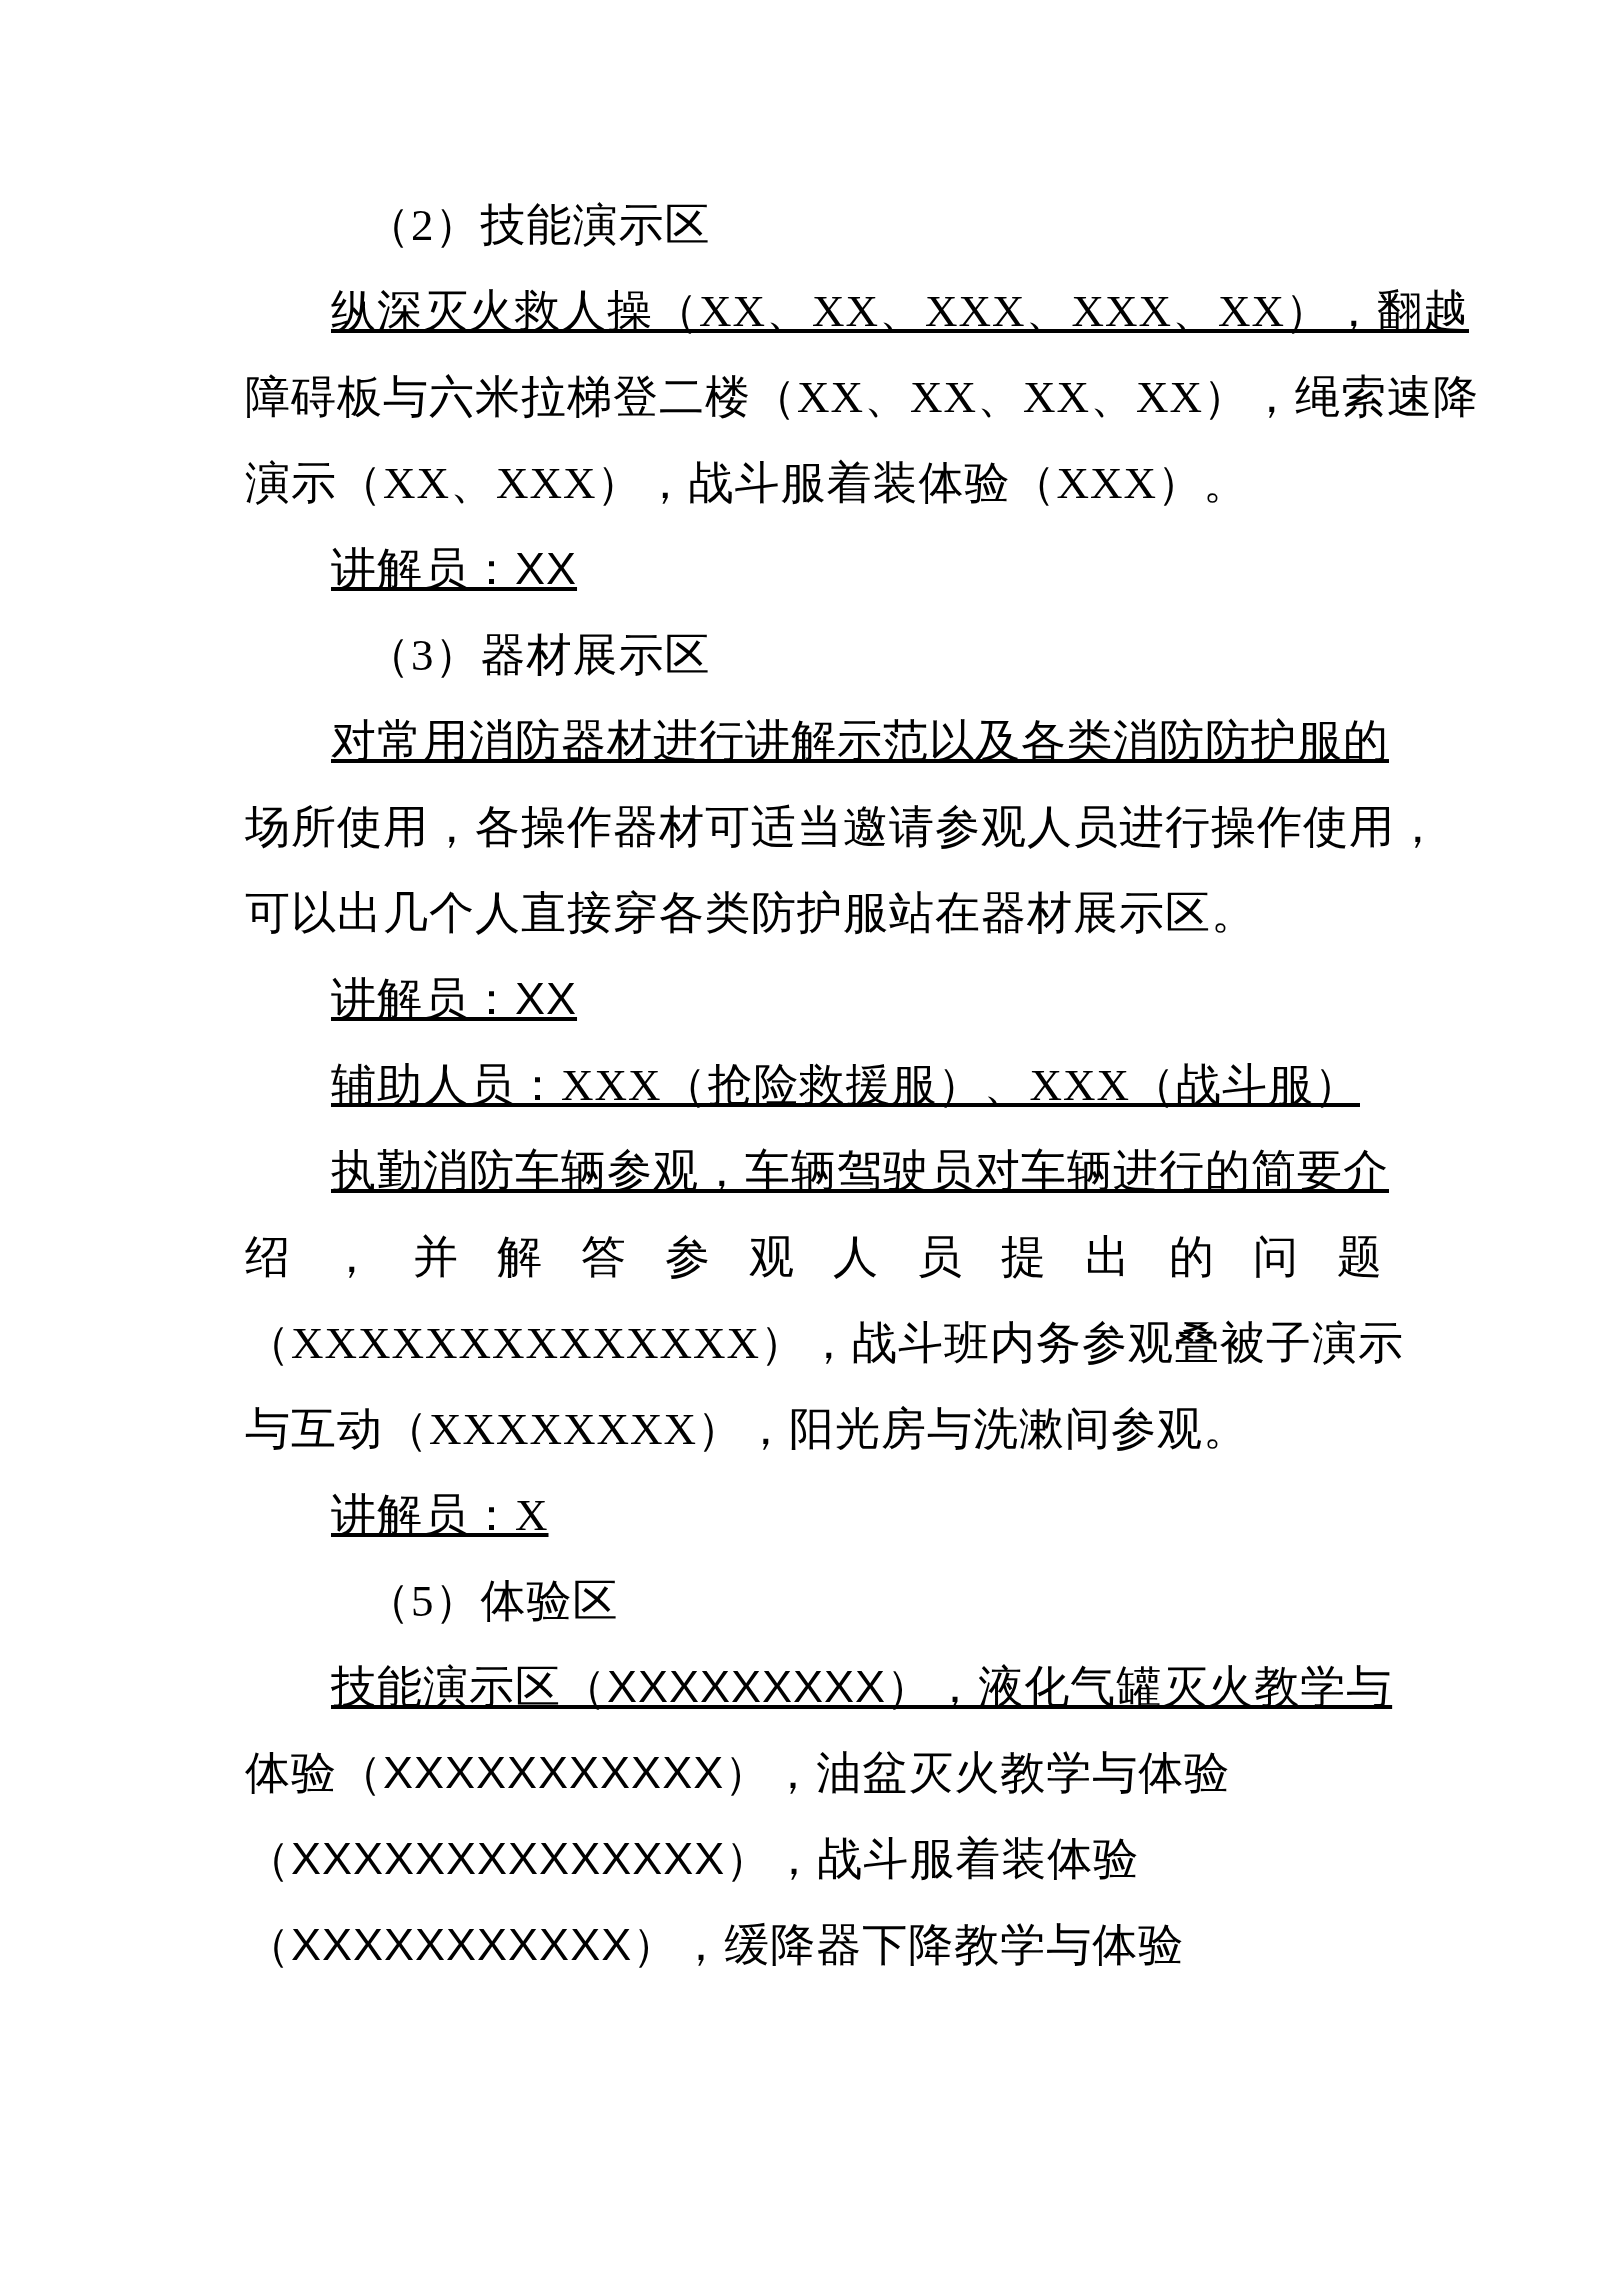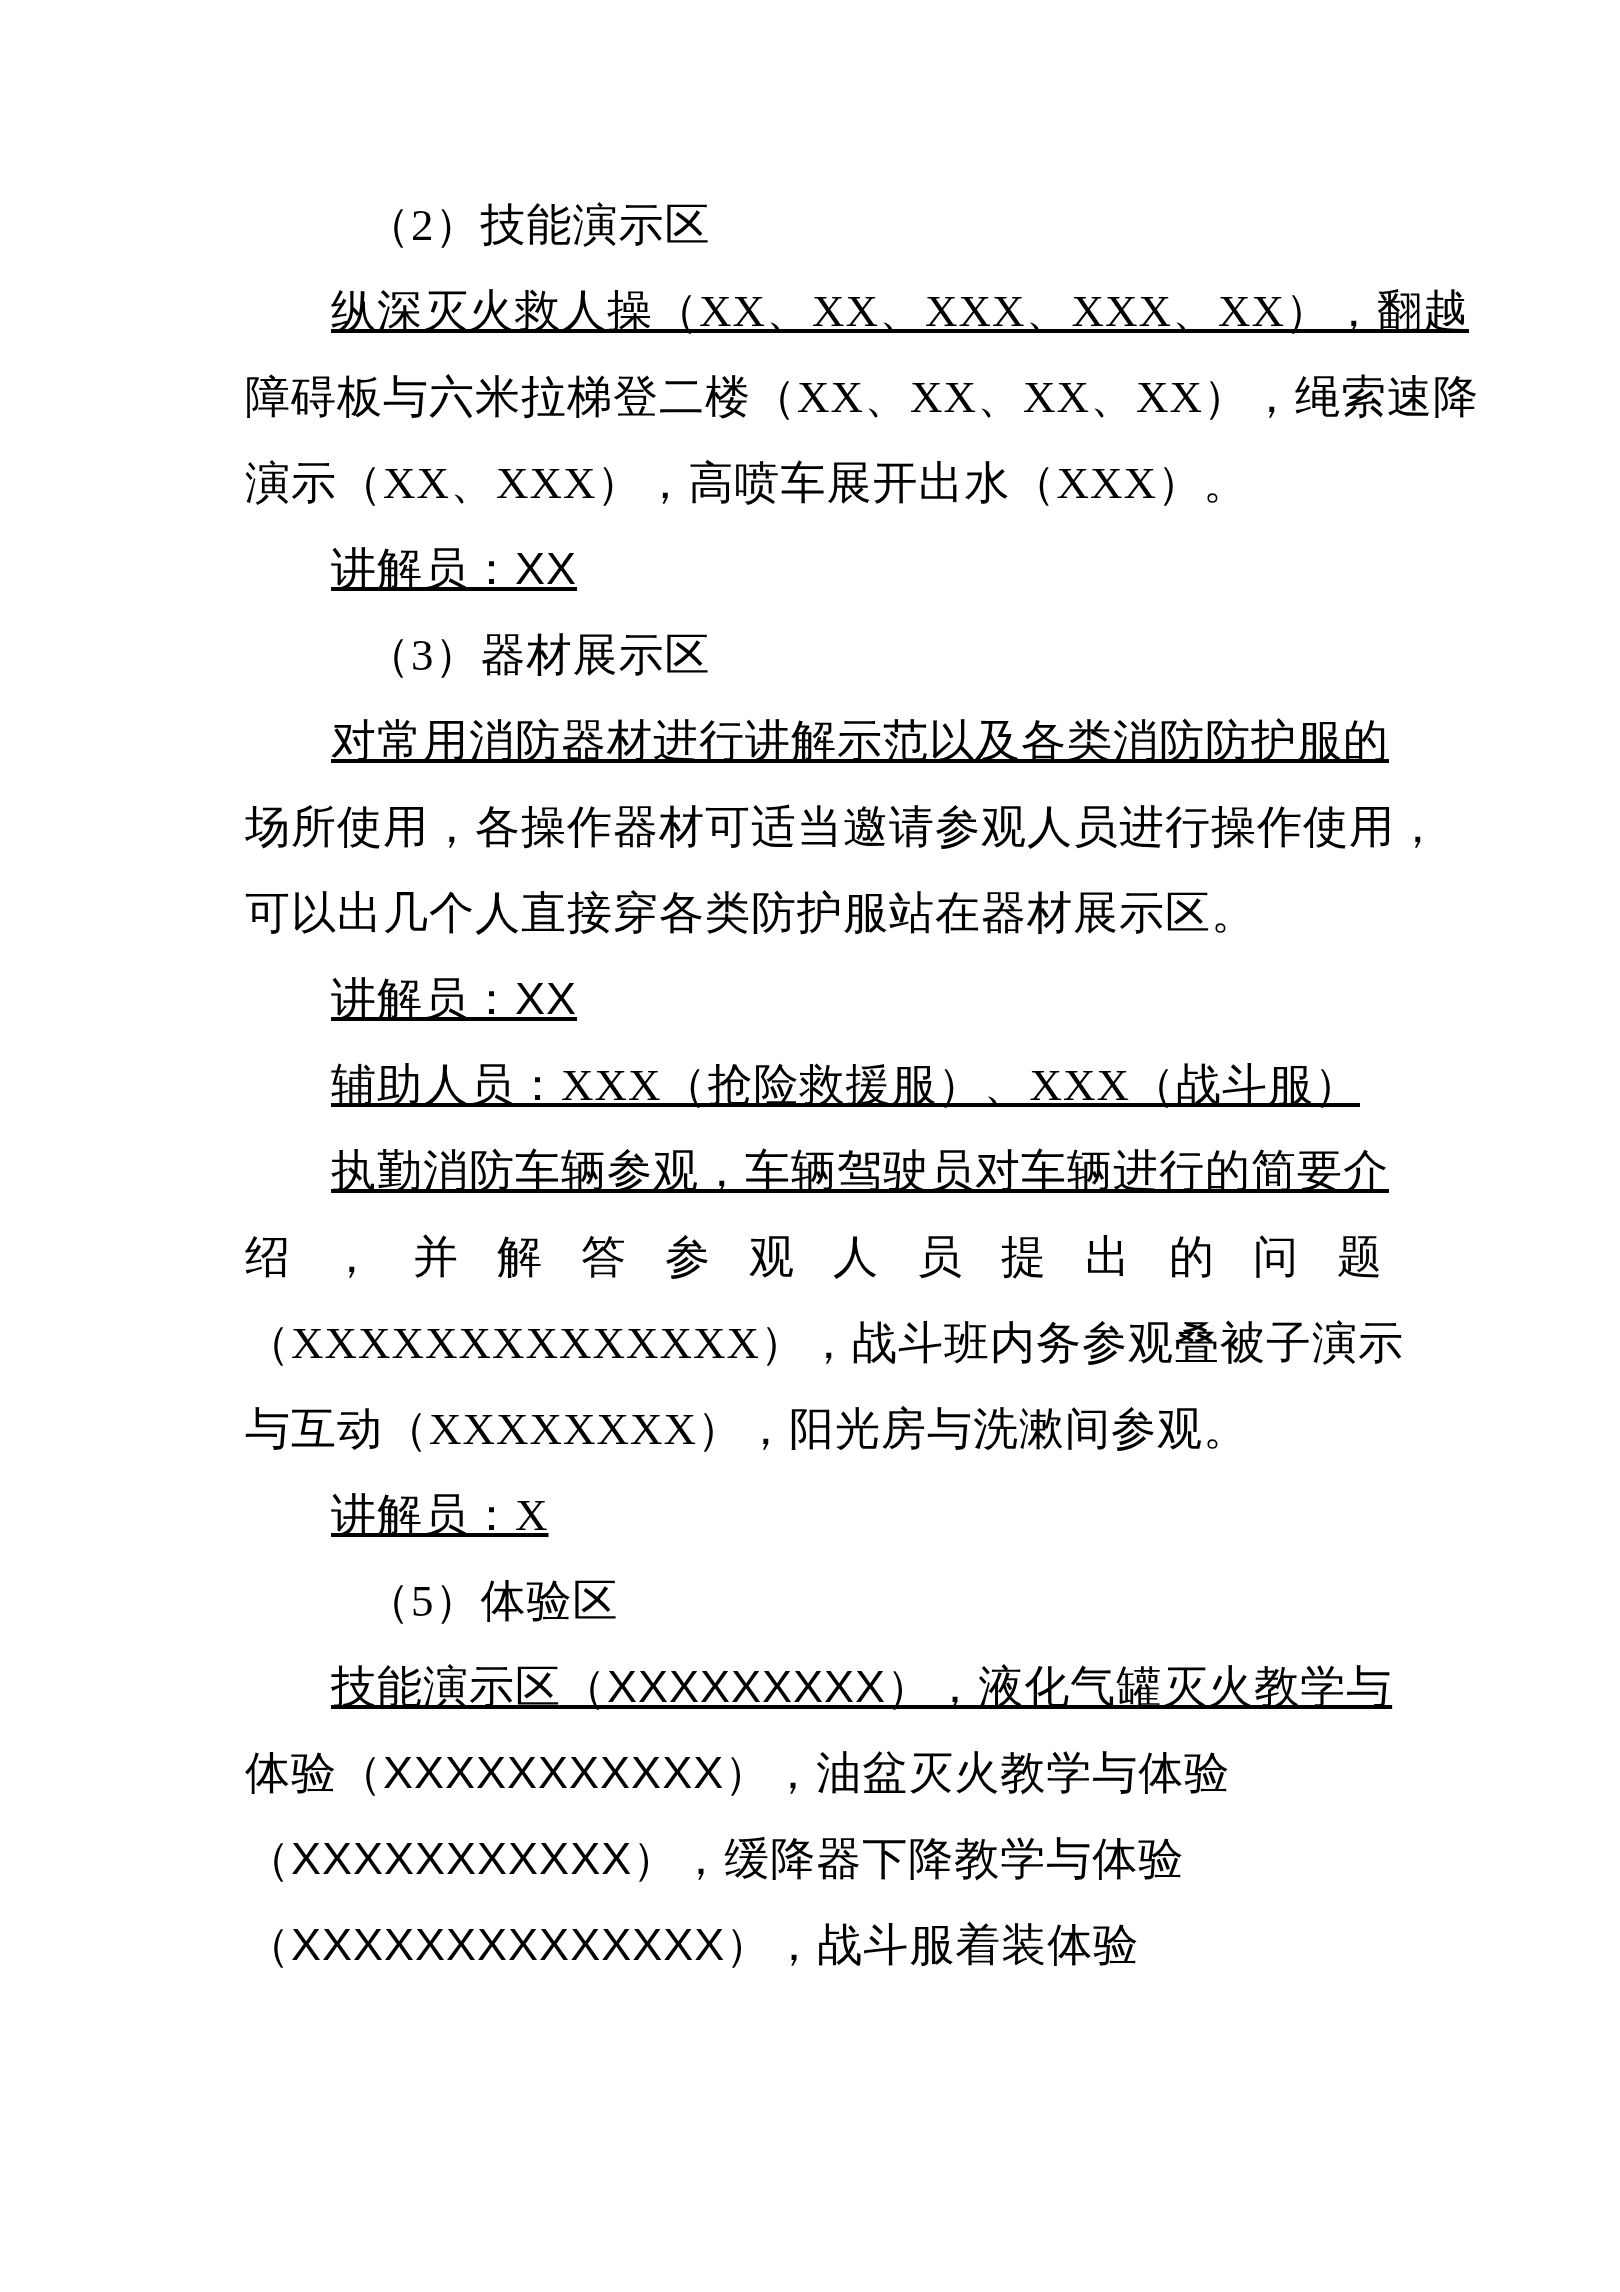--- a/index.html
+++ b/index.html
@@ -40,21 +40,21 @@
 </head>
 <body>
 
 <div class="page">
   <div class="doc">
 
     <div class="line ind-head latin-serif">（2）技能演示区</div>
 
     <div class="line ind-body latin-serif">纵深灭火救人操（XX、XX、XXX、XXX、XX），翻越</div>
     <div class="line latin-serif">障碍板与六米拉梯登二楼（XX、XX、XX、XX），绳索速降</div>
-    <div class="line latin-serif">演示（XX、XXX），高喷车展开出水（XXX）。</div>
+    <div class="line latin-serif">演示（XX、XXX），战斗服着装体验（XXX）。</div>
 
     <div class="line ind-body">讲解员：XX</div>
 
     <div class="line ind-head latin-serif">（3）器材展示区</div>
 
     <div class="line ind-body">对常用消防器材进行讲解示范以及各类消防防护服的</div>
     <div class="line">场所使用，各操作器材可适当邀请参观人员进行操作使用，</div>
     <div class="line">可以出几个人直接穿各类防护服站在器材展示区。</div>
 
     <div class="line ind-body">讲解员：XX</div>
@@ -65,18 +65,18 @@
     <div class="line spread">绍，并解答参观人员提出的问题</div>
     <div class="line latin-serif">（XXXXXXXXXXXXXX），战斗班内务参观叠被子演示</div>
     <div class="line latin-serif">与互动（XXXXXXXX），阳光房与洗漱间参观。</div>
 
     <div class="line ind-body latin-serif">讲解员：X</div>
 
     <div class="line ind-head latin-serif">（5）体验区</div>
 
     <div class="line ind-body">技能演示区（XXXXXXXXX），液化气罐灭火教学与</div>
     <div class="line">体验（XXXXXXXXXXX），油盆灭火教学与体验</div>
+    <div class="line">（XXXXXXXXXXXXXX），战斗服着装体验</div>
     <div class="line">（XXXXXXXXXXX），缓降器下降教学与体验</div>
-    <div class="line">（XXXXXXXXXXXXXX），战斗服着装体验</div>
 
   </div>
 </div>
 
 
 </body></html>

